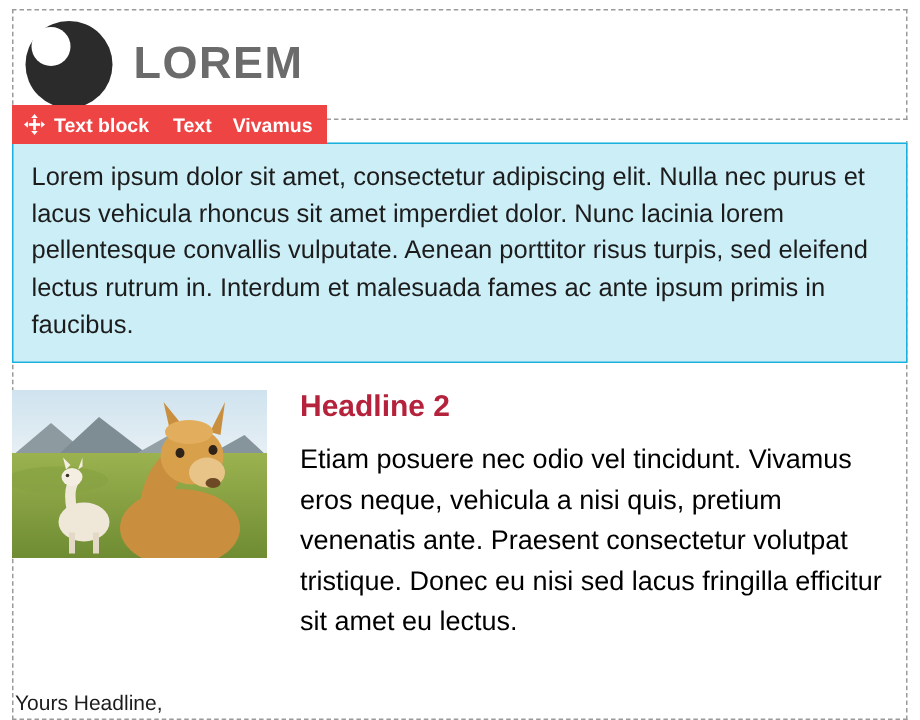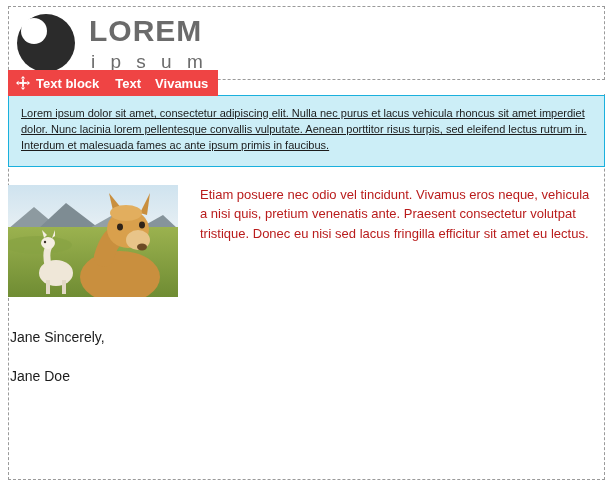--- a/index.html
+++ b/index.html
@@ -111,24 +111,23 @@
   }
   .toolbar-btn {
     margin-right: 14px;
     white-space: nowrap;
     cursor: pointer;
   }
   .toolbar-btn:last-child { margin-right: 0; }
 
   .block-body {
     padding: 10px 12px 12px 12px;
-    font-size: 11px;
+    font-size: 17px;
     line-height: 1.45;
     color: #1c1c1c;
-    text-decoration: underline;
   }
 
   
   .feature {
     margin: 18px 8px 0 8px;
     display: flex;
     align-items: flex-start;
   }
   .feature-img {
     width: 170px;
@@ -142,23 +141,23 @@
     padding-left: 22px;
     padding-right: 8px;
   }
   .headline {
     color: #b5223b;
     font-size: 20px;
     font-weight: bold;
     margin: 0 0 10px 0;
   }
   .feature-para {
-    font-size: 13px;
+    font-size: 18px;
     line-height: 1.5;
-    color: #b91c1c;
+    color: #000000;
     margin: 0;
   }
 
   
   .signature {
     margin: 30px 8px 0 10px;
     font-size: 14px;
     color: #1c1c1c;
     line-height: 1.5;
   }
@@ -179,21 +178,20 @@
 </style>
 </head>
 <body>
 
 <div class="page">
 
   <div class="header-block">
     <div class="logo-mark"></div>
     <div class="logo-text">
       <div class="logo-title">LOREM</div>
-      <div class="logo-sub">i p s u m</div>
     </div>
   </div>
 
   <div class="outer-dash"></div>
 
   <div class="text-block">
     <div class="block-toolbar">
       <span class="move-icon">
         <svg width="14" height="14" viewBox="0 0 14 14">
           <polygon points="7,0 9.2,2.6 4.8,2.6" fill="#ffffff"></polygon>
@@ -251,23 +249,24 @@
           <polygon points="106,30 101,8 114,24" fill="#c98f3e"></polygon>
           <polygon points="132,28 142,8 139,30" fill="#c98f3e"></polygon>
           <ellipse cx="112" cy="42" rx="3" ry="3.4" fill="#2f2318"></ellipse>
           <ellipse cx="134" cy="40" rx="3" ry="3.4" fill="#2f2318"></ellipse>
           <ellipse cx="134" cy="62" rx="5" ry="3.4" fill="#6d4a25"></ellipse>
           <ellipse cx="118" cy="28" rx="16" ry="8" fill="#e2ae5e"></ellipse>
         </g>
       </svg>
     </div>
     <div class="feature-text">
+      <h2 class="headline">Headline 2</h2>
       <p class="feature-para">Etiam posuere nec odio vel tincidunt. Vivamus eros neque, vehicula a nisi quis, pretium venenatis ante. Praesent consectetur volutpat tristique. Donec eu nisi sed lacus fringilla efficitur sit amet eu lectus.</p>
     </div>
   </div>
 
   <div class="signature">
-    <div>Jane Sincerely,</div>
+    <div>Yours Headline,</div>
     <div class="gap"></div>
     <div>Jane Doe</div>
   </div>
 
 </div>
 
 </body></html>

